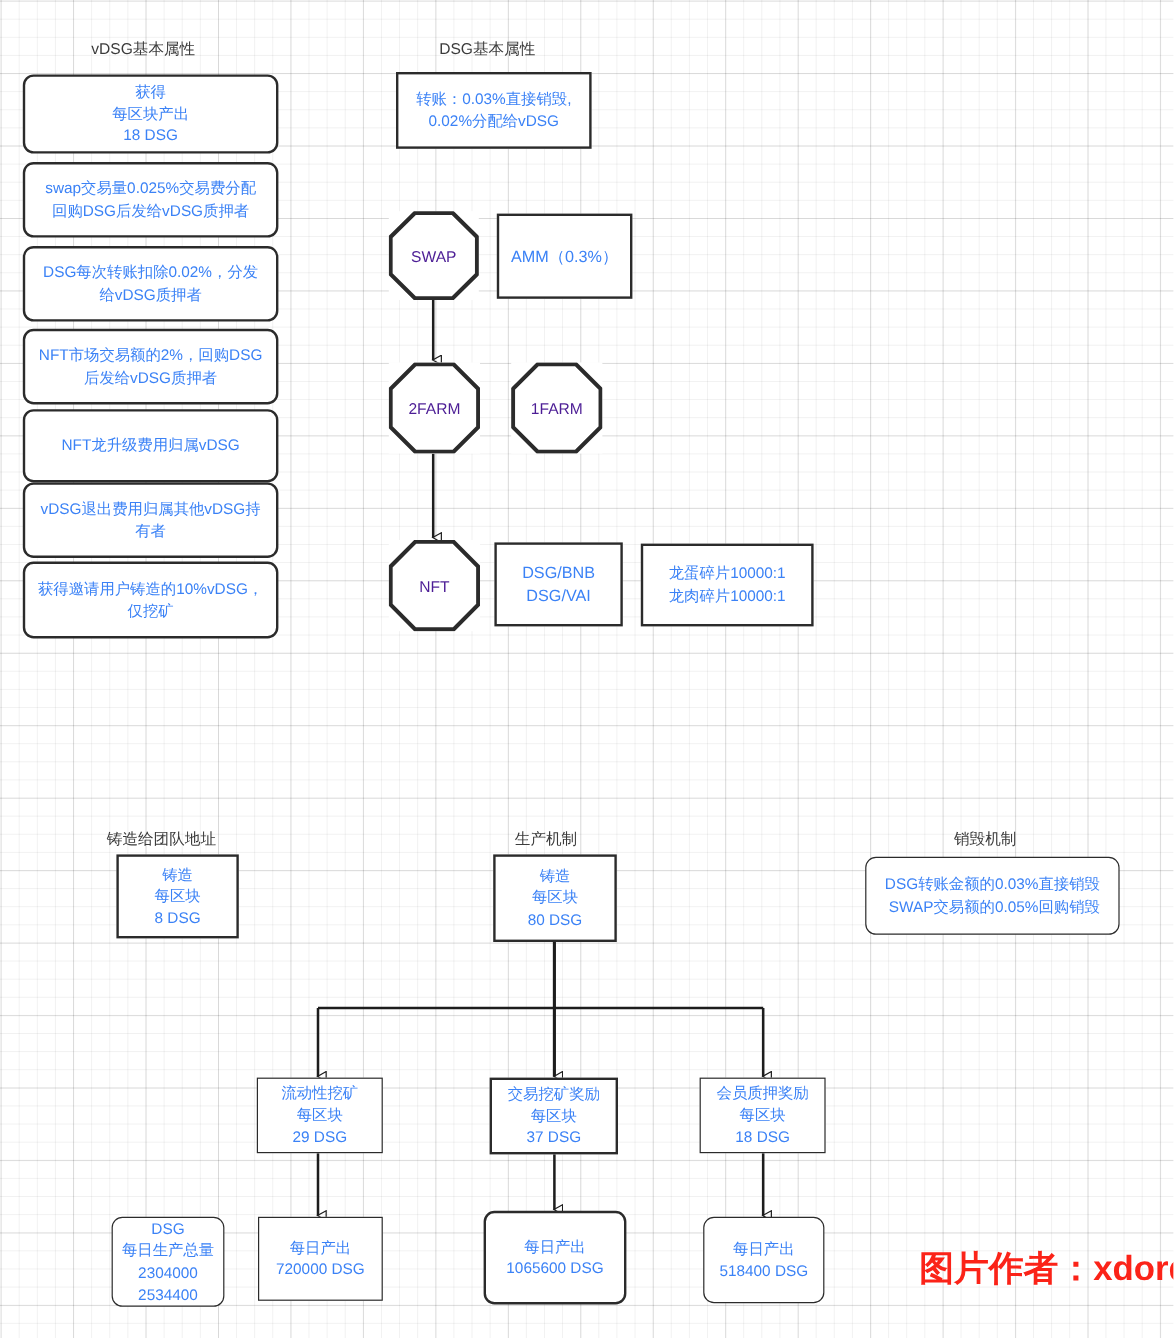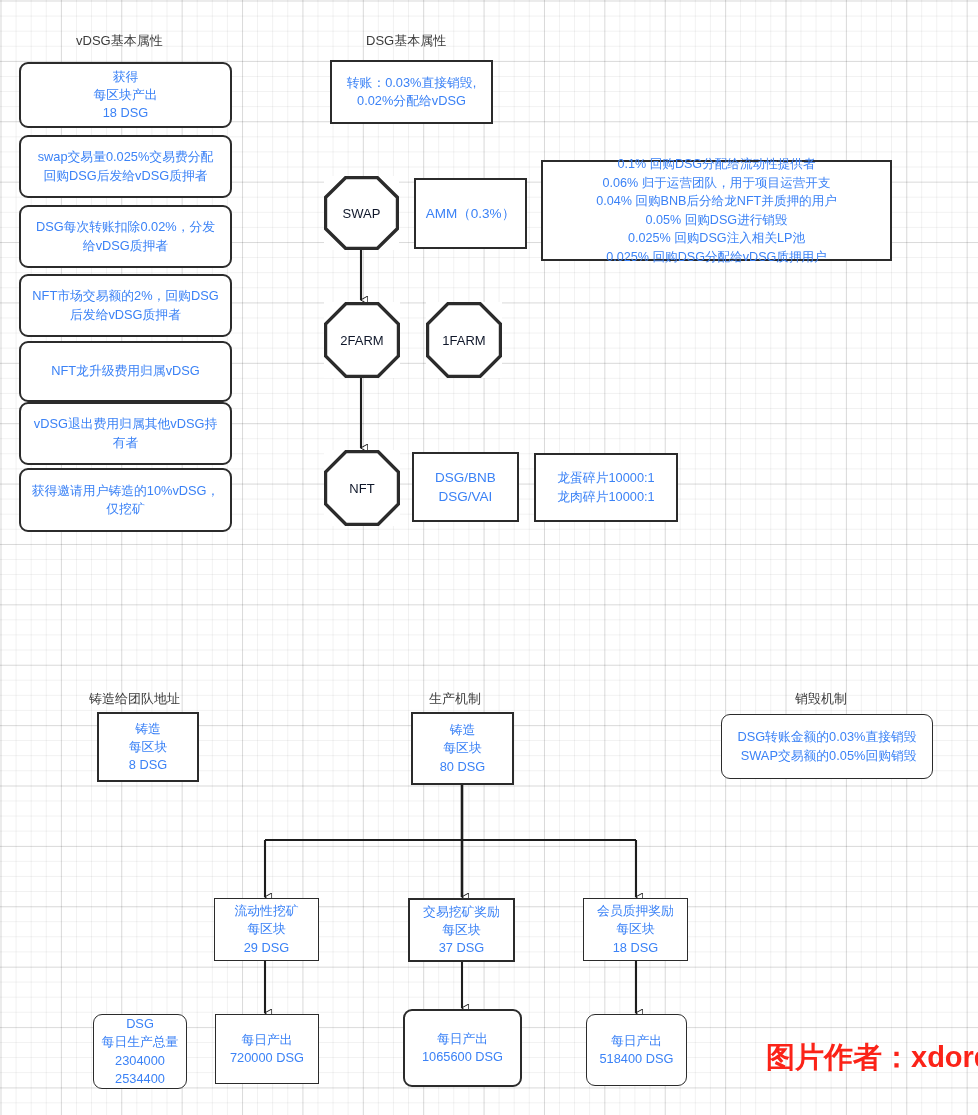--- a/index.html
+++ b/index.html
@@ -51,21 +51,21 @@
   }
 
   .octagon {
     position: absolute;
     box-sizing: border-box;
     background: #ffffff;
     display: flex;
     align-items: center;
     justify-content: center;
     text-align: center;
-    color: #0f172a;
+    color: #4c1d95;
     font-size: 13px;
     z-index: 3;
   }
   .octagon > svg {
     position: absolute;
     left: 0; top: 0;
     width: 100%; height: 100%;
     z-index: -1;
   }
 
@@ -169,28 +169,20 @@
     </svg>
     <span>NFT</span>
   </div>
 
   <div class="node thick" style="left:412px; top:452px; width:107px; height:70px; font-size:13.5px;">DSG/BNB
 DSG/VAI</div>
 
   <div class="node thick" style="left:534px; top:453px; width:144px; height:69px;">龙蛋碎片10000:1
 龙肉碎片10000:1</div>
 
-  <div class="node thick" style="left:541px; top:160px; width:351px; height:101px; font-size:12.6px; flex-direction:column; justify-content:center; line-height:1.47;">
-    <span>0.1% 回购DSG分配给流动性提供者</span>
-    <span>0.06% 归于运营团队，用于项目运营开支</span>
-    <span>0.04% 回购BNB后分给龙NFT并质押的用户</span>
-    <span>0.05% 回购DSG进行销毁</span>
-    <span>0.025% 回购DSG注入相关LP池</span>
-    <span>0.025% 回购DSG分配给vDSG质押用户</span>
-  </div>
 
   <div class="node thick" style="left:97px; top:712px; width:102px; height:70px;">铸造
 每区块
 8 DSG</div>
 
   <div class="node thick" style="left:411px; top:712px; width:103px; height:73px;">铸造
 每区块
 80 DSG</div>
 
   <div class="node thin" style="left:214px; top:898px; width:105px; height:63px;">流动性挖矿

